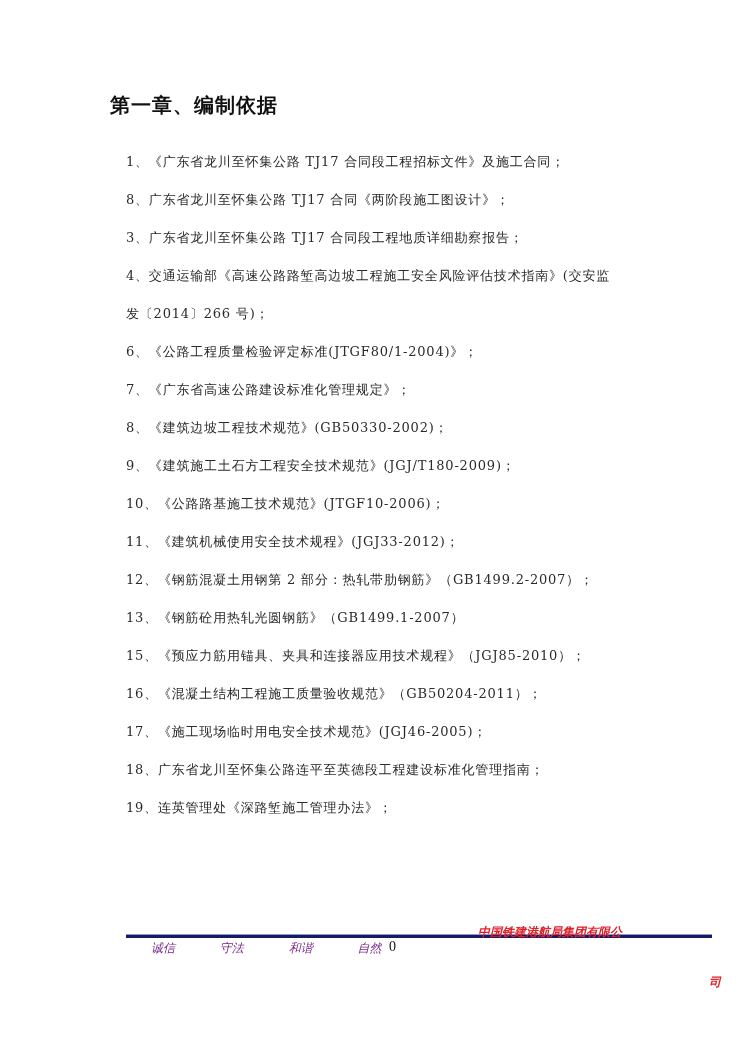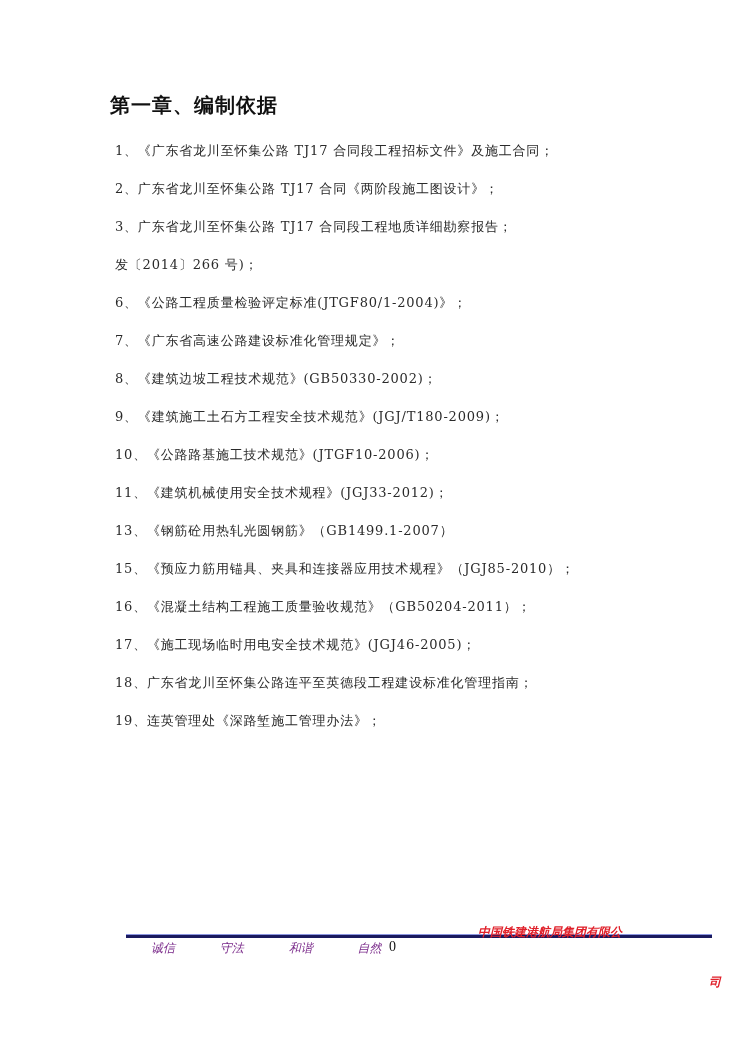--- a/index.html
+++ b/index.html
@@ -29,21 +29,21 @@
     font-size: 20px;
     letter-spacing: 1px;
     color: #111111;
     white-space: nowrap;
   }
   .items {
     position: absolute;
     left: 110px;
     top: 136px;
     width: 560px;
-    margin: 5px;
+    margin: 16px;
     padding: 0;
     list-style: none;
   }
   .item {
     height: 38px;
     line-height: 20px;
     font-size: 13px;
     letter-spacing: 0.8px;
     white-space: nowrap;
     color: #2a2a2a;
@@ -101,29 +101,31 @@
 </style>
 </head>
 <body>
 
 <div class="page">
 
   <div class="chapter-title">第一章、编制依据</div>
 
   <ul class="items">
     <li class="item">1、《广东省龙川至怀集公路 TJ17 合同段工程招标文件》及施工合同；</li>
-    <li class="item">2、广东省龙川至怀集公路 TJ17 合同《两阶段施工图设计》；</li>
+    <li class="item">8、广东省龙川至怀集公路 TJ17 合同《两阶段施工图设计》；</li>
     <li class="item">3、广东省龙川至怀集公路 TJ17 合同段工程地质详细勘察报告；</li>
+    <li class="item">4、交通运输部《高速公路路堑高边坡工程施工安全风险评估技术指南》(交安监</li>
     <li class="item">发〔2014〕266 号)；</li>
     <li class="item">6、《公路工程质量检验评定标准(JTGF80/1-2004)》；</li>
     <li class="item">7、《广东省高速公路建设标准化管理规定》；</li>
     <li class="item">8、《建筑边坡工程技术规范》(GB50330-2002)；</li>
     <li class="item">9、《建筑施工土石方工程安全技术规范》(JGJ/T180-2009)；</li>
     <li class="item">10、《公路路基施工技术规范》(JTGF10-2006)；</li>
     <li class="item">11、《建筑机械使用安全技术规程》(JGJ33-2012)；</li>
+    <li class="item">12、《钢筋混凝土用钢第 2 部分：热轧带肋钢筋》（GB1499.2-2007）；</li>
     <li class="item">13、《钢筋砼用热轧光圆钢筋》（GB1499.1-2007）</li>
     <li class="item">15、《预应力筋用锚具、夹具和连接器应用技术规程》（JGJ85-2010）；</li>
     <li class="item">16、《混凝土结构工程施工质量验收规范》（GB50204-2011）；</li>
     <li class="item">17、《施工现场临时用电安全技术规范》(JGJ46-2005)；</li>
     <li class="item">18、广东省龙川至怀集公路连平至英德段工程建设标准化管理指南；</li>
     <li class="item">19、连英管理处《深路堑施工管理办法》；</li>
   </ul>
 
   <div class="footer-rule"></div>
 

